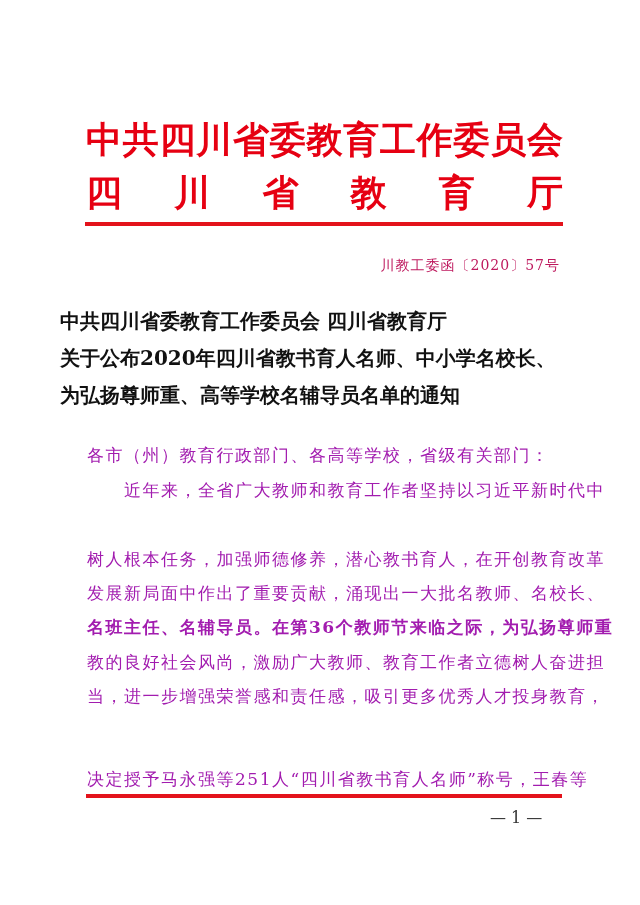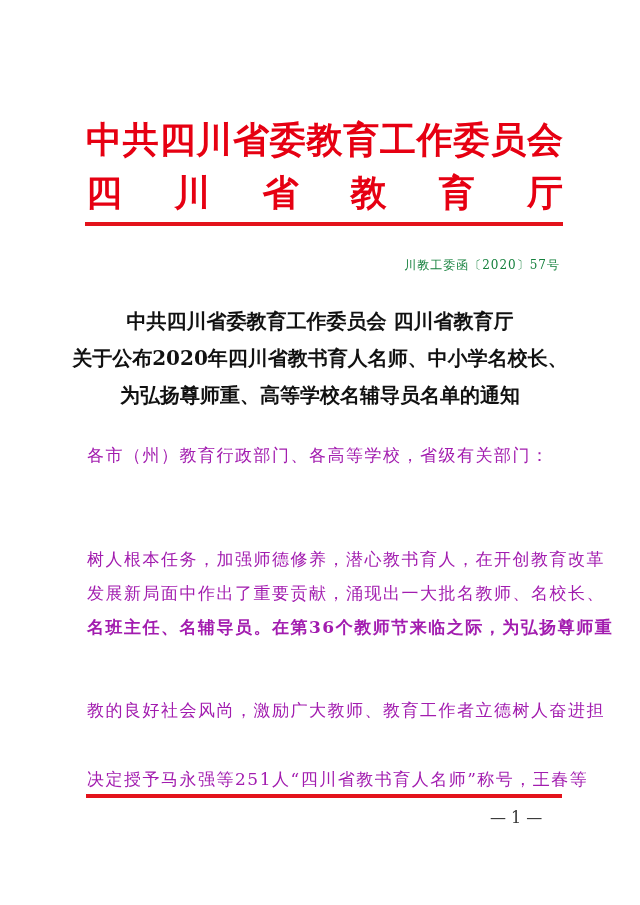--- a/index.html
+++ b/index.html
@@ -61,31 +61,31 @@
     }
     .red-rule-bottom {
       left: 86px;
       top: 794px;
       width: 476px;
     }
     .doc-number {
       position: absolute;
       right: 80px;
       top: 254px;
-      font-size: 12px;
+      font-size: 14px;
       line-height: 22px;
-      color: #15803d;
+      color: #be185d;
       letter-spacing: 1px;
       white-space: nowrap;
     }
     .title {
       position: absolute;
       left: 60px;
       width: 520px;
-      text-align: center;
+      text-align: left;
       font-size: 20px;
       font-weight: bold;
       line-height: 24px;
       color: #111111;
       white-space: nowrap;
     }
     .title-1 { top: 309px; }
     .title-2 { top: 346px; }
     .title-3 { top: 383px; }
     .body-text {
@@ -140,22 +140,24 @@
 
   <div class="red-rule red-rule-top"></div>
 
   <div class="doc-number">川教工委函〔2020〕57号</div>
 
   <div class="title title-1">中共四川省委教育工作委员会  四川省教育厅</div>
   <div class="title title-2">关于公布2020年四川省教书育人名师、中小学名校长、</div>
   <div class="title title-3">为弘扬尊师重、高等学校名辅导员名单的通知</div>
 
   <div class="body-text" style="top:444px;">各市（州）教育行政部门、各高等学校，省级有关部门：</div>
+  <div class="body-text" style="top:479px;">　　近年来，全省广大教师和教育工作者坚持以习近平新时代中</div>
   <div class="body-text" style="top:582px;">发展新局面中作出了重要贡献，涌现出一大批名教师、名校长、</div>
   <div class="body-text" style="top:548px;">树人根本任务，加强师德修养，潜心教书育人，在开创教育改革</div>
   <div class="body-text" style="top:616px;font-weight:bold;">名班主任、名辅导员。在第36个教师节来临之际，为弘扬尊师重</div>
-  <div class="body-text" style="top:651px;margin-top:48px;">教的良好社会风尚，激励广大教师、教育工作者立德树人奋进担</div>
+  <div class="body-text" style="top:651px;">教的良好社会风尚，激励广大教师、教育工作者立德树人奋进担</div>
+  <div class="body-text" style="top:685px;">当，进一步增强荣誉感和责任感，吸引更多优秀人才投身教育，</div>
   <div class="body-text" style="top:753px;margin-top:15px;">决定授予马永强等251人“四川省教书育人名师”称号，王春等</div>
 
   <div class="red-rule red-rule-bottom"></div>
 
   <div class="page-number">— 1 —</div>
 </div>
 
 </body></html>

